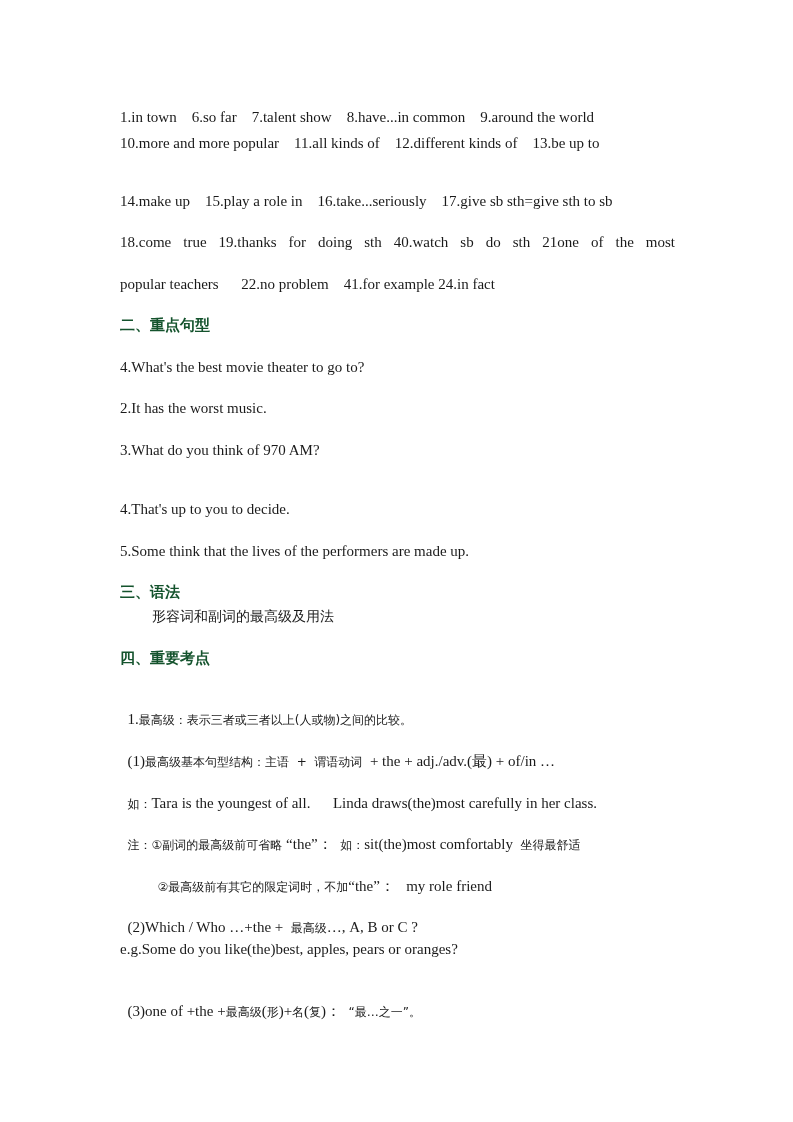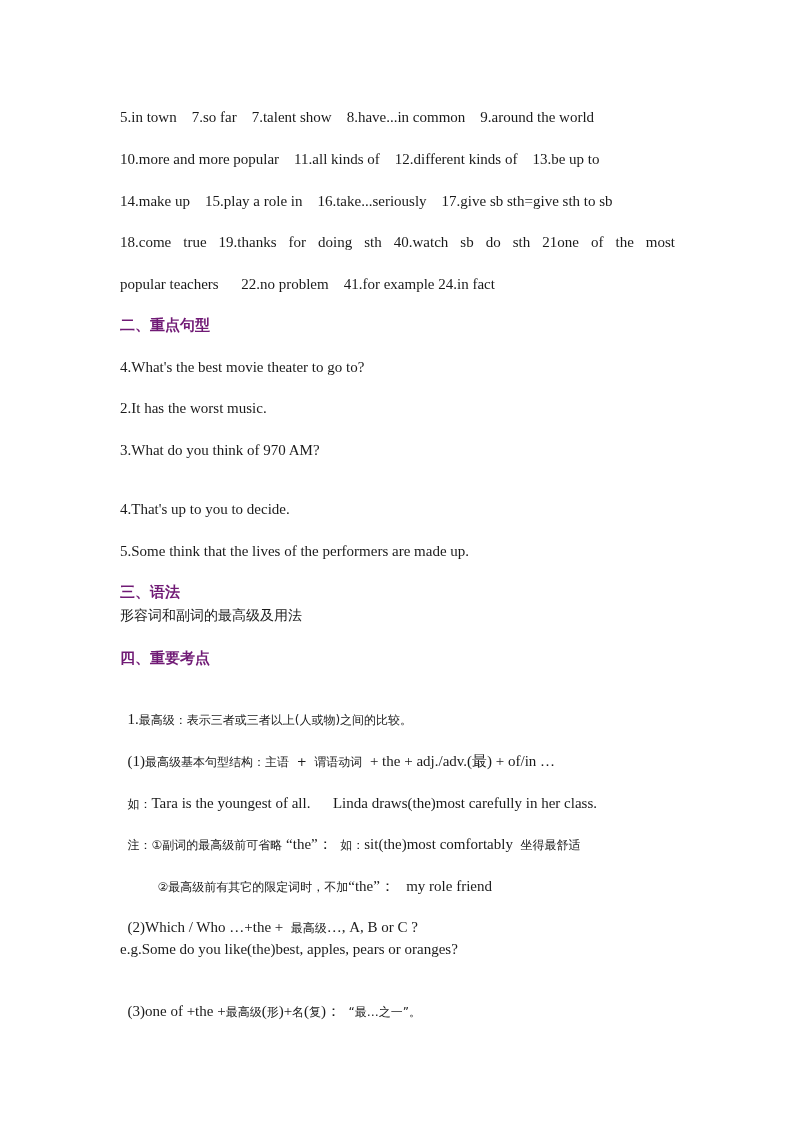--- a/index.html
+++ b/index.html
@@ -1,30 +1,30 @@
 <!DOCTYPE html>
 <html><head>
   <meta charset="utf-8">
   <style>
     html, body { margin: 0; padding: 0; background: #ffffff; }
     body { width: 793px; height: 1122px; position: relative; overflow: hidden;
            font-family: "Liberation Serif", "DejaVu Serif", serif; color: #1a1a1a; }
     .line { position: absolute; left: 120px; font-size: 15px; line-height: 20px; white-space: pre; }
-    .cn { font-family: Liberation Serif, serif; }
+    .cn { font-family: Liberation Sans, sans-serif; margin-left: 32px; }
     .heading { position: absolute; left: 120px; font-size: 15px; line-height: 20px; font-weight: bold;
-               color: #701a75; font-family: "DejaVu Sans", "Liberation Sans", sans-serif; text-align: center; }
+               color: #14532d; font-family: "DejaVu Sans", "Liberation Sans", sans-serif; text-align: center; }
     .justify { width: 555px; display: flex; justify-content: space-between; white-space: nowrap; }
     .justify span { display: inline-block; }
     .zh { font-family: "DejaVu Sans", sans-serif; font-size: 12px; }
   </style>
 </head>
 <body>
 
-<div class="line" style="top:107px">5.in town    7.so far    7.talent show    8.have...in common    9.around the world</div>
-<div class="line" style="top:149px">10.more and more popular    11.all kinds of    12.different kinds of    13.be up to</div>
+<div class="line" style="top:107px">1.in town    6.so far    7.talent show    8.have...in common    9.around the world</div>
+<div class="line" style="top:133px">10.more and more popular    11.all kinds of    12.different kinds of    13.be up to</div>
 <div class="line" style="top:191px">14.make up    15.play a role in    16.take...seriously    17.give sb sth=give sth to sb</div>
 <div class="line justify" style="top:232px">
   <span>18.come</span>
   <span>true</span>
   <span>19.thanks</span>
   <span>for</span>
   <span>doing</span>
   <span>sth</span>
   <span>40.watch</span>
   <span>sb</span>

